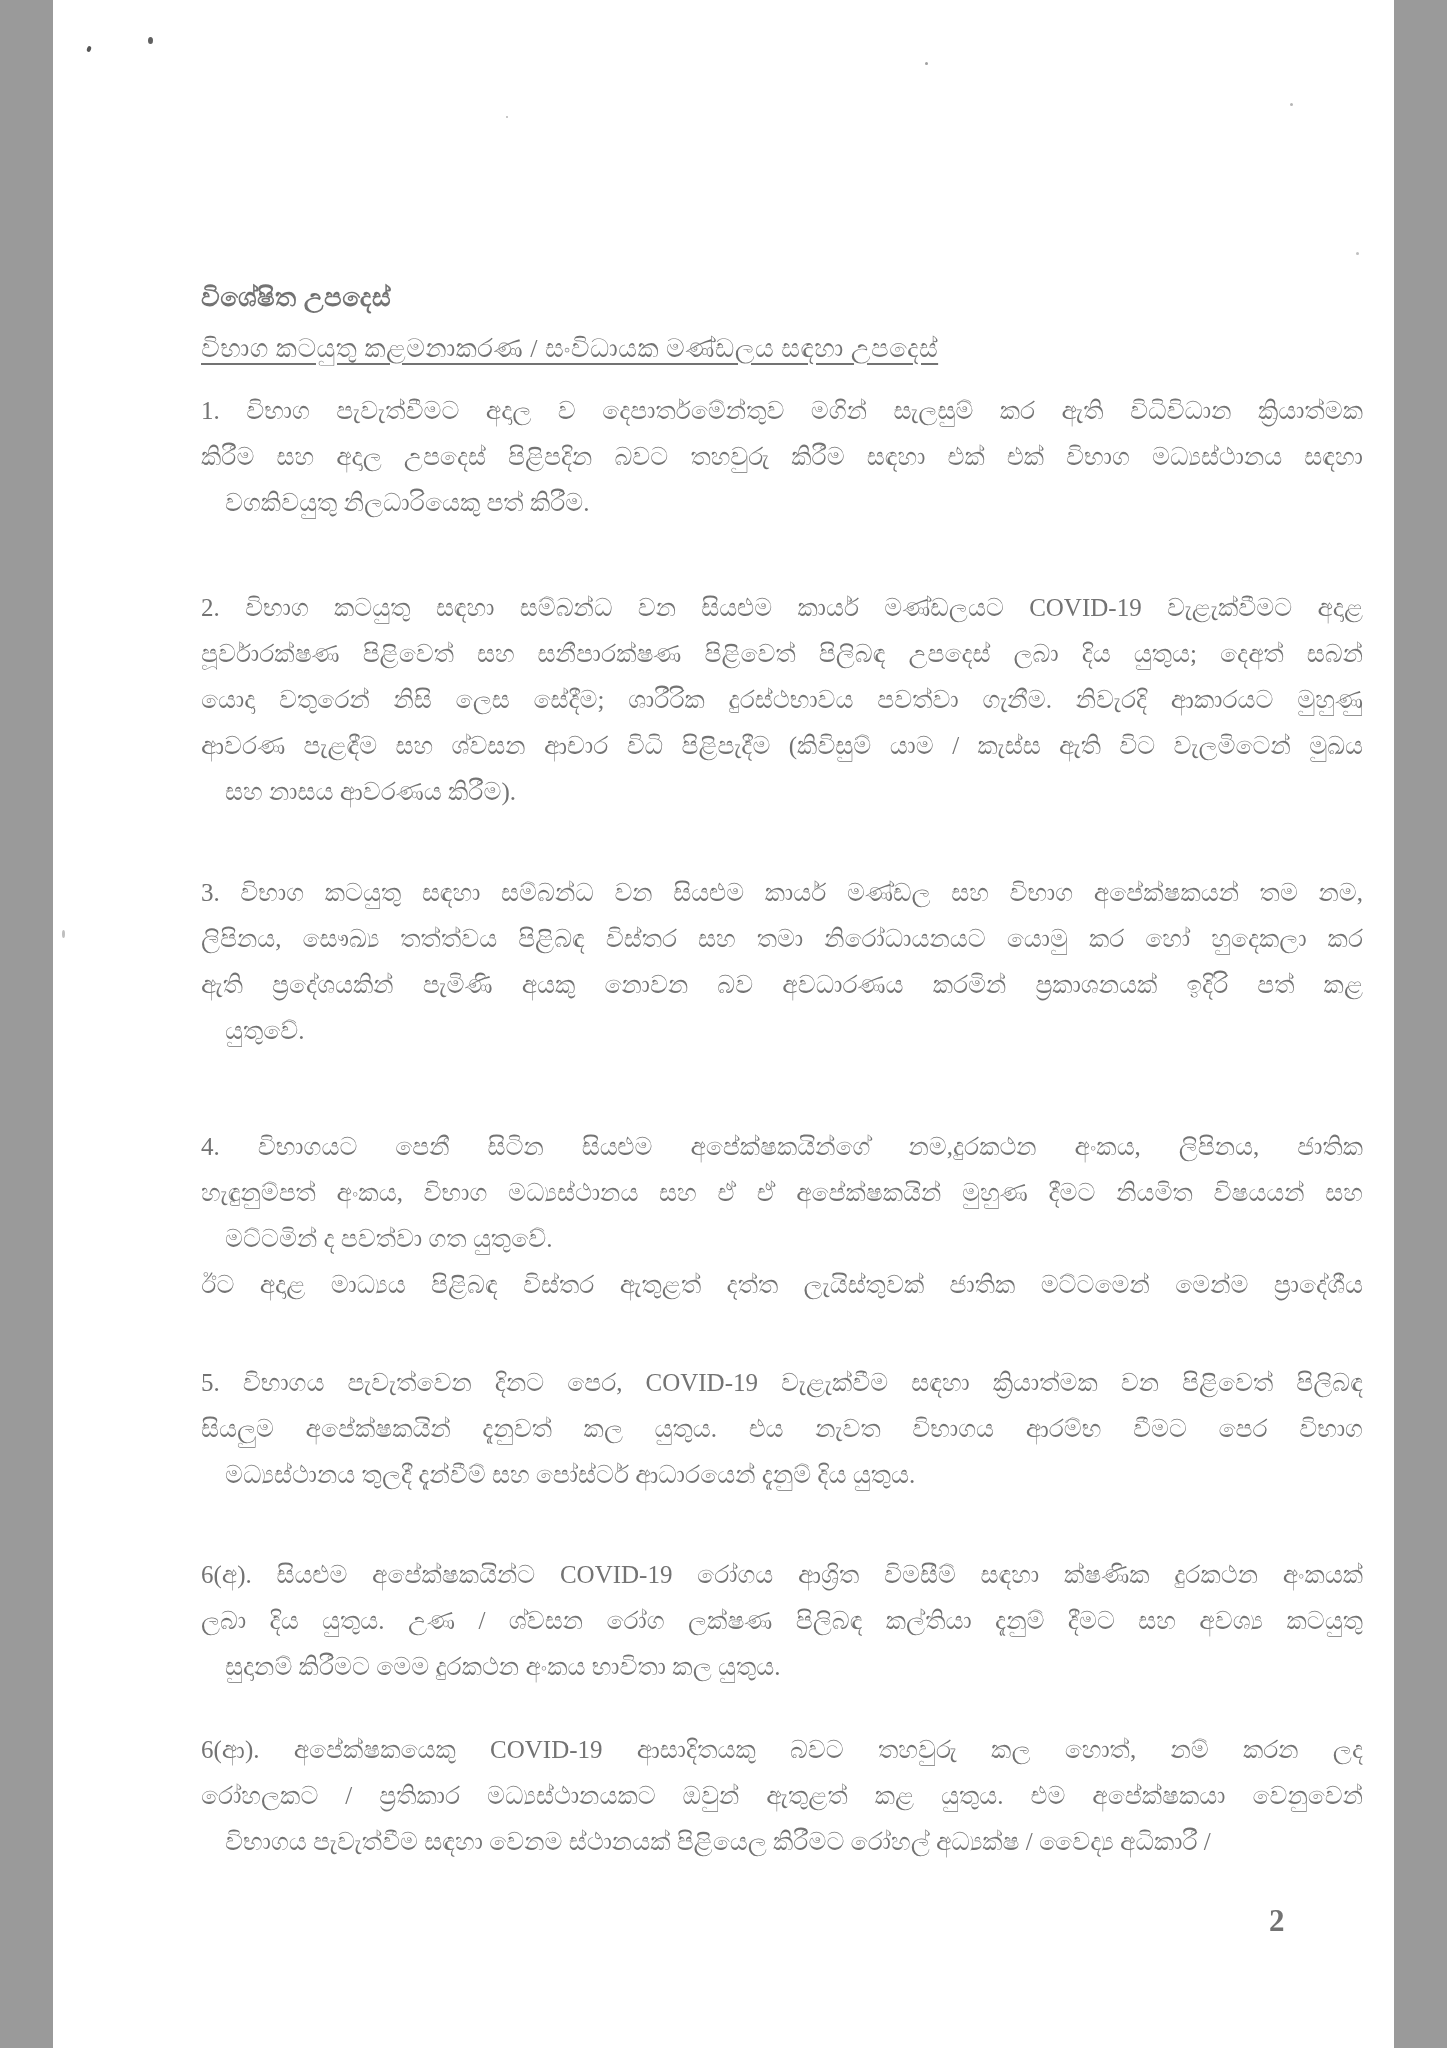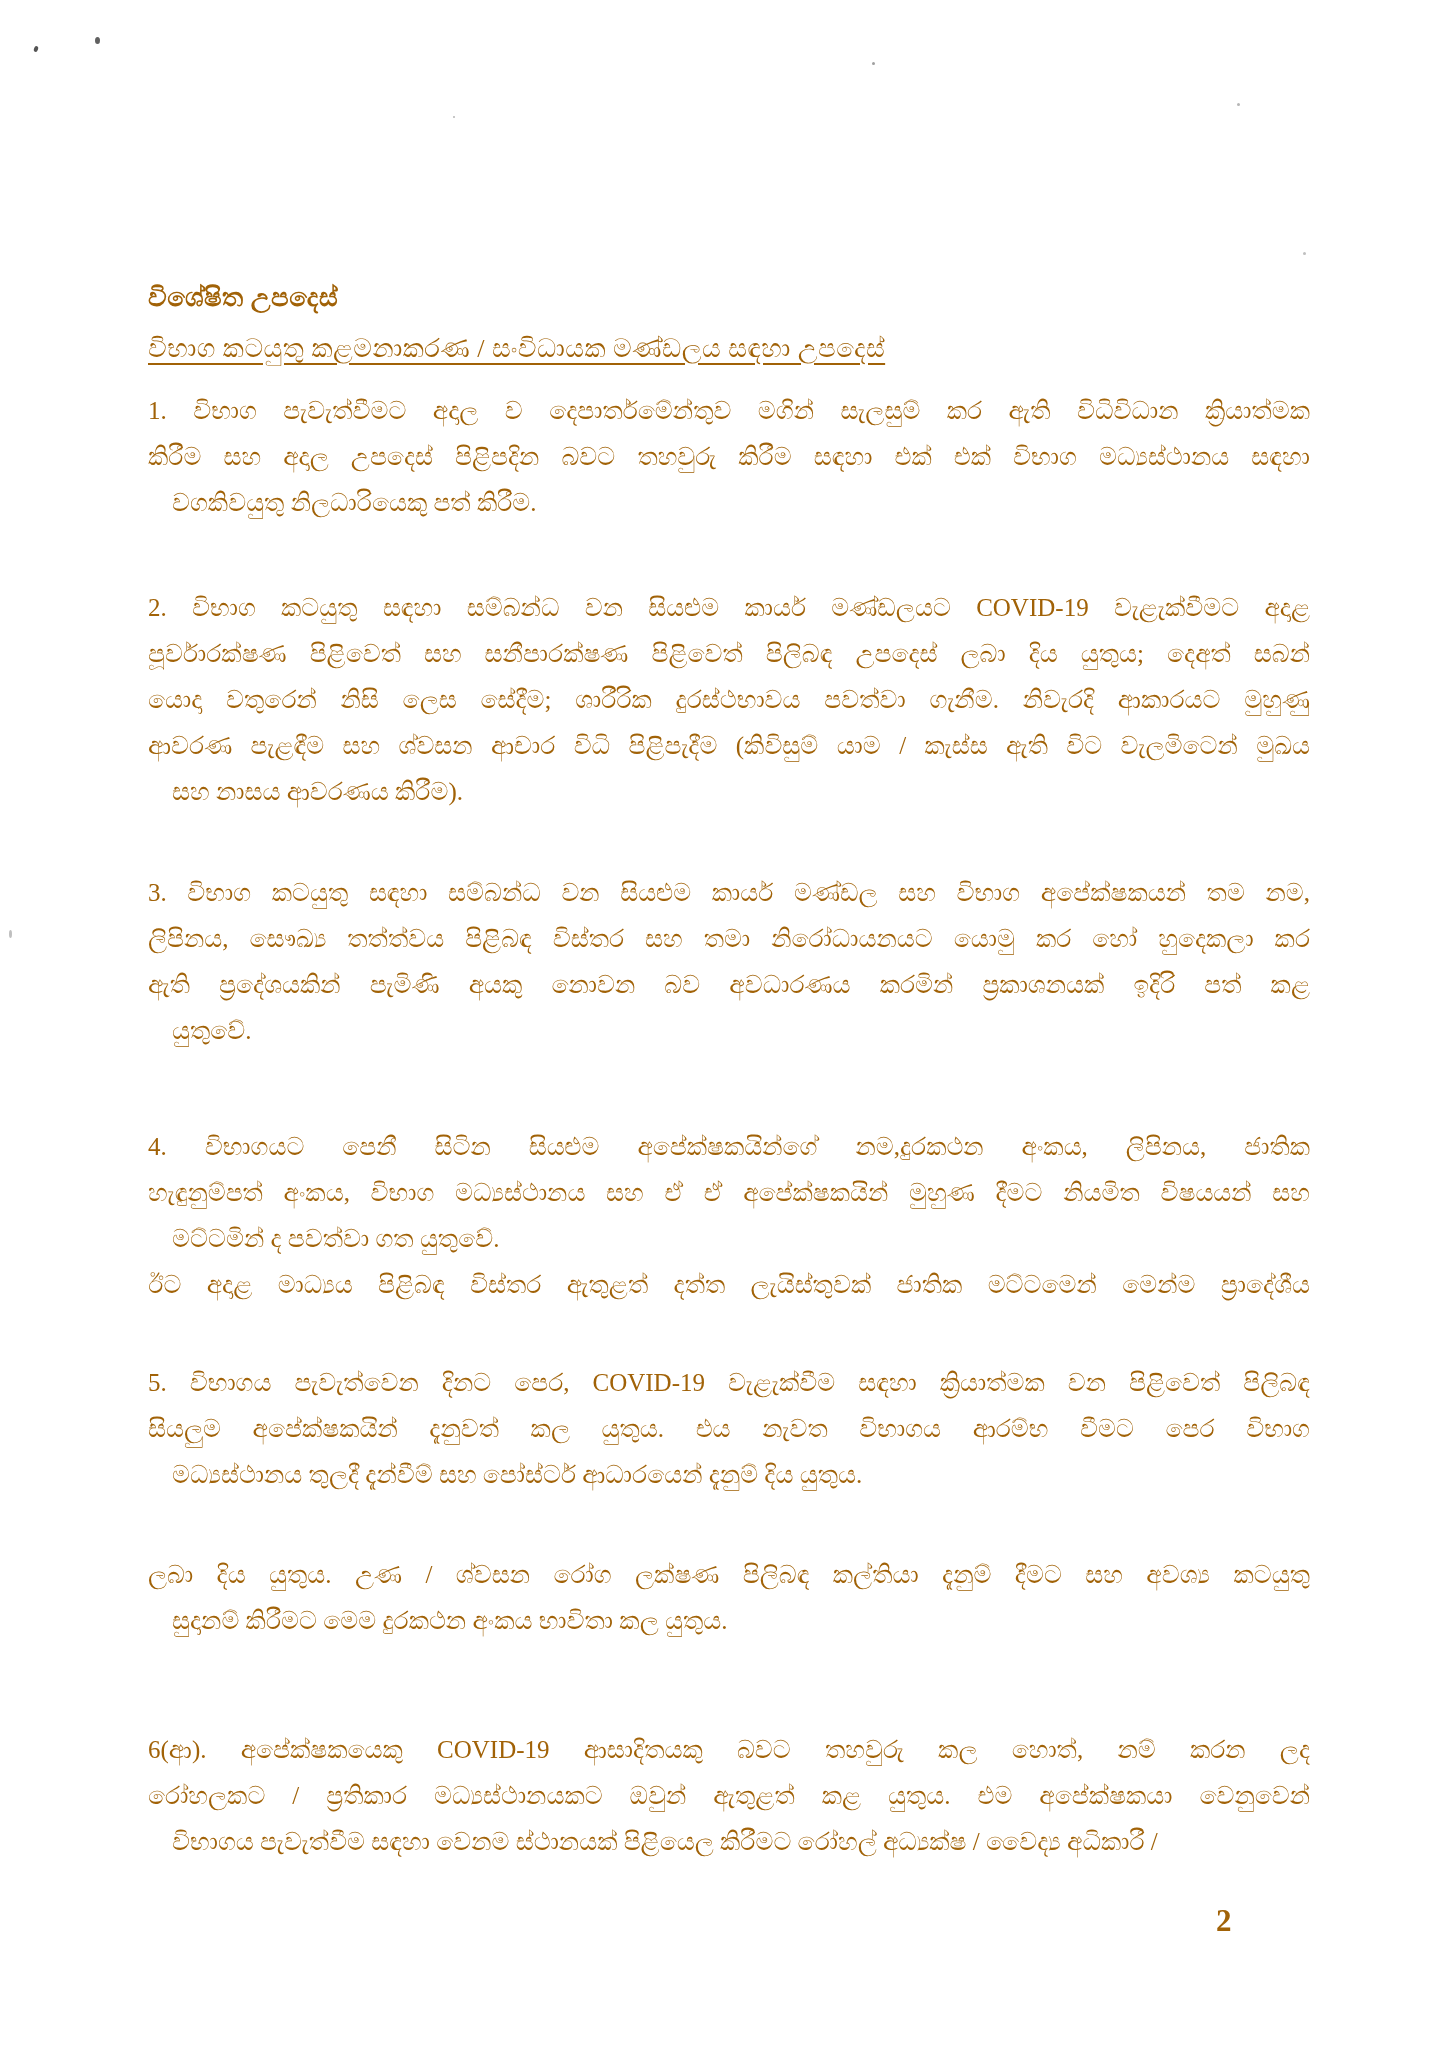--- a/index.html
+++ b/index.html
@@ -1,23 +1,23 @@
 <!DOCTYPE html>
 <html><head>
 <meta charset="utf-8">
 <style>
   html,body{margin:0;padding:0;background:#9a9a9a;}
   .page{
     position:relative;
-    width:1447px;height:2048px;
+    width:1341px;height:2048px;
     margin:0 auto;
     background:#ffffff;
     overflow:hidden;
     font-family:"Liberation Serif","DejaVu Sans",serif;
-    color:#a16207;
+    color:#737373;
   }
   .doc-title{
     position:absolute;left:148px;top:283px;width:1162px;
     font-size:26px;font-weight:bold;letter-spacing:0.5px;
   }
   .doc-subtitle{
     position:absolute;left:148px;top:334px;width:1162px;
     font-size:26px;font-weight:normal;letter-spacing:0.5px;
     text-decoration:underline;
     text-underline-offset:6px;
@@ -94,20 +94,21 @@
         <div class="line">හැඳුනුම්පත් අංකය, විභාග මධ්‍යස්ථානය සහ ඒ ඒ අපේක්ෂකයින් මුහුණ දීමට නියමිත විෂයයන් සහ</div>
         <div class="line last">මට්ටමින් ද පවත්වා ගත යුතුවේ.</div>
         <div class="line">ඊට අදාළ මාධ්‍යය පිළිබඳ විස්තර ඇතුළත් දත්ත ලැයිස්තුවක් ජාතික මට්ටමෙන් මෙන්ම ප්‍රාදේශීය</div>
       </div>
       <div class="para" style="top: 1360px;">
         <div class="line">5. විභාගය පැවැත්වෙන දිනට පෙර, COVID-19 වැළැක්වීම සඳහා ක්‍රියාත්මක වන පිළිවෙත් පිලිබඳ</div>
         <div class="line">සියලුම අපේක්ෂකයින් දැනුවත් කල යුතුය. එය නැවත විභාගය ආරම්භ වීමට පෙර විභාග</div>
         <div class="line last">මධ්‍යස්ථානය තුලදී දැන්වීම් සහ පෝස්ටර් ආධාරයෙන් දැනුම් දිය යුතුය.</div>
       </div>
       <div class="para" style="top: 1552px;">
+        <div class="line">6(අ). සියළුම අපේක්ෂකයින්ට COVID-19 රෝගය ආශ්‍රිත විමසීම් සඳහා ක්ෂණික දුරකථන අංකයක්</div>
         <div class="line">ලබා දිය යුතුය. උණ / ශ්වසන රෝග ලක්ෂණ පිලිබඳ කල්තියා දැනුම් දීමට සහ අවශ්‍ය කටයුතු</div>
         <div class="line last">සුදානම් කිරීමට මෙම දුරකථන අංකය භාවිතා කල යුතුය.</div>
       </div>
       <div class="para" style="top: 1727px;">
         <div class="line">6(ආ). අපේක්ෂකයෙකු COVID-19 ආසාදිතයකු බවට තහවුරු කල හොත්, නම් කරන ලද</div>
         <div class="line">රෝහලකට / ප්‍රතිකාර මධ්‍යස්ථානයකට ඔවුන් ඇතුළත් කළ යුතුය. එම අපේක්ෂකයා වෙනුවෙන්</div>
         <div class="line last">විභාගය පැවැත්වීම සඳහා වෙනම ස්ථානයක් පිළියෙල කිරීමට රෝහල් අධ්‍යක්ෂ / වෛද්‍ය අධිකාරී /</div>
       </div>
     </main>
 

